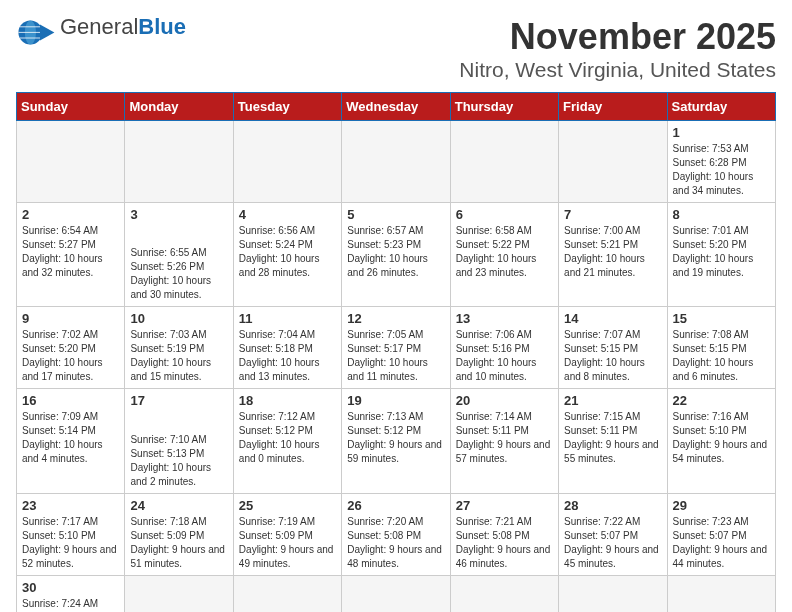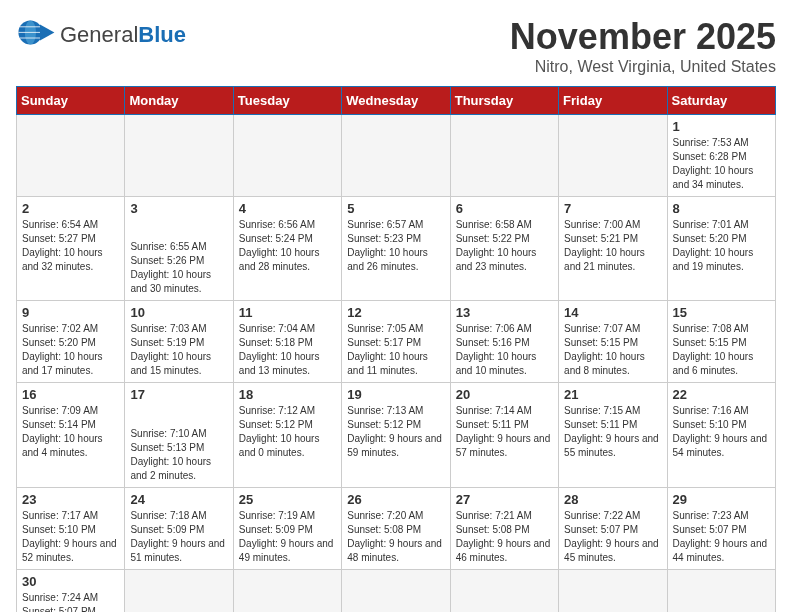--- a/index.html
+++ b/index.html
@@ -28,21 +28,21 @@
     }
     .title-area {
       text-align: right;
     }
     .month-title {
       font-size: 36px;
       color: #333;
       font-weight: bold;
     }
     .location-title {
-      font-size: 16px;
+      font-size: 21px;
       color: #555;
     }
     .calendar-table {
       width: 100%;
       border-collapse: collapse;
       border: 1px solid #ccc;
     }
     .calendar-table th {
       background-color: #b91c1c;
       color: #fff;
@@ -72,21 +72,21 @@
       display: block;
       margin-bottom: 2px;
     }
     .day-info {
       font-size: 10px;
       color: #333;
       line-height: 1.4;
     }
     .logo-wrapper {
       display: flex;
-      align-items: flex-end;
+      align-items: flex-start;
       gap: 4px;
     }
     .logo-name {
       font-size: 22px;
       color: #444;
       line-height: 1;
     }
     .logo-name .general {
       color: #444;
     }

